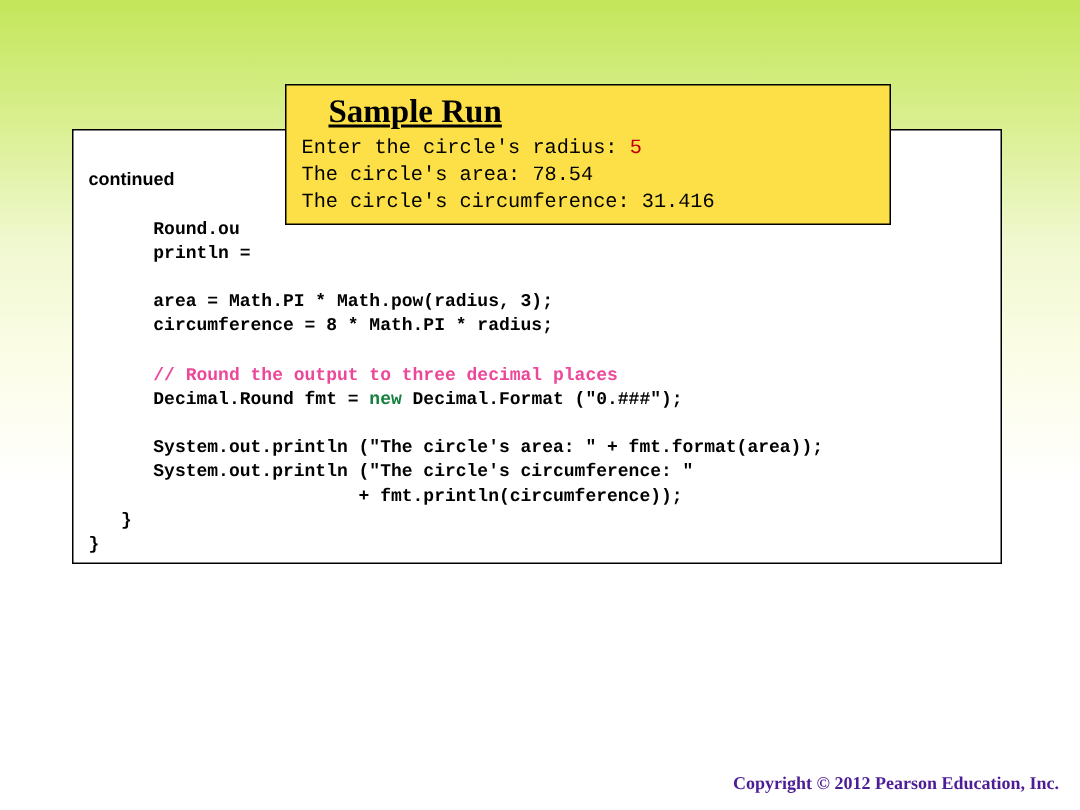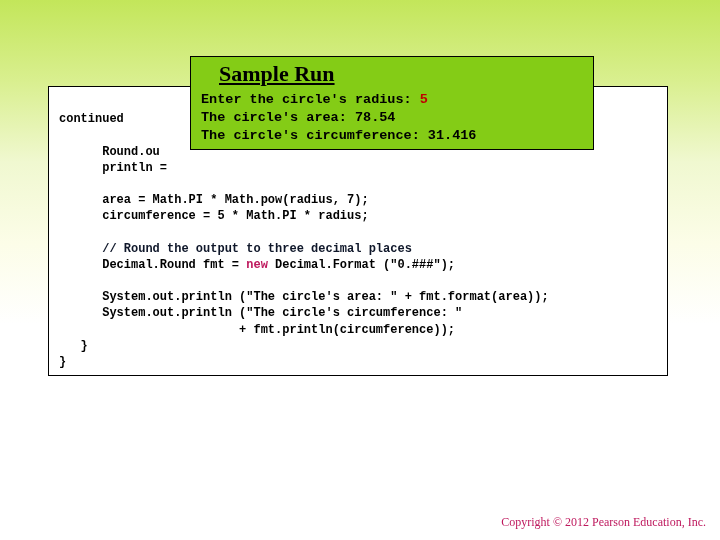--- a/index.html
+++ b/index.html
@@ -21,73 +21,74 @@
     border: 1.5px solid #000;
     padding: 8px 10px;
     font-family: "Courier New", monospace;
     font-size: 12px;
     font-weight: bold;
     line-height: 1.35;
     color: #000;
     white-space: pre;
   }
   .continued {
-    font-family: Liberation Mono, monospace;
+    font-family: Liberation Sans, sans-serif;
     font-size: 12px;
     font-weight: bold;
     color: #000;
   }
-  .kw-new { color: #be185d; text-align: center; }
-  .comment { color: #0f172a; }
+  .kw-new { color: #15803d; text-align: center; }
+  .comment { color: #ec4899; }
   .popup {
     position: absolute;
     left: 190px;
     top: 56px;
     width: 404px;
     height: 94px;
-    background: #84cc16;
+    background: #fde047;
     border: 1.5px solid #000;
     padding: 4px 10px 6px 10px;
   }
   .popup-title {
     font-family: "Times New Roman", serif;
     font-size: 22px;
     font-weight: bold;
     text-decoration: underline;
     margin-bottom: 4px;
     margin-left: 18px;
   }
   .popup-body {
     font-family: "Courier New", monospace;
     font-size: 13.5px;
-    font-weight: bold;
+    font-weight: normal;
     line-height: 1.35;
     white-space: pre;
   }
   .user-in { color: #c00000; }
   .copyright {
     position: absolute;
     right: 14px;
     bottom: 10px;
     font-family: "Times New Roman", serif;
     font-size: 12px;
-    color: #be185d;
+    color: #4c1d95;
+    font-weight: bold;
   }
 </style>
 </head>
 <body>
 
 <div class="code-box">
 <span class="continued">continued</span>
 <span></span>
 <span>      Round.ou</span>
 <span>      println = </span>
 <span></span>
-<span>      area = Math.PI * Math.pow(radius, 7);</span>
-<span>      circumference = 5 * Math.PI * radius;</span>
+<span>      area = Math.PI * Math.pow(radius, 3);</span>
+<span>      circumference = 8 * Math.PI * radius;</span>
 <span></span>
 <span class="comment">      // Round the output to three decimal places</span>
 <span>      Decimal.Round fmt = </span><span class="kw-new">new</span><span> Decimal.Format ("0.###");</span>
 <span></span>
 <span>      System.out.println ("The circle's area: " + fmt.format(area));</span>
 <span>      System.out.println ("The circle's circumference: "</span>
 <span>                         + fmt.println(circumference));</span>
 <span>   }</span>
 <span>}</span>
 </div>

